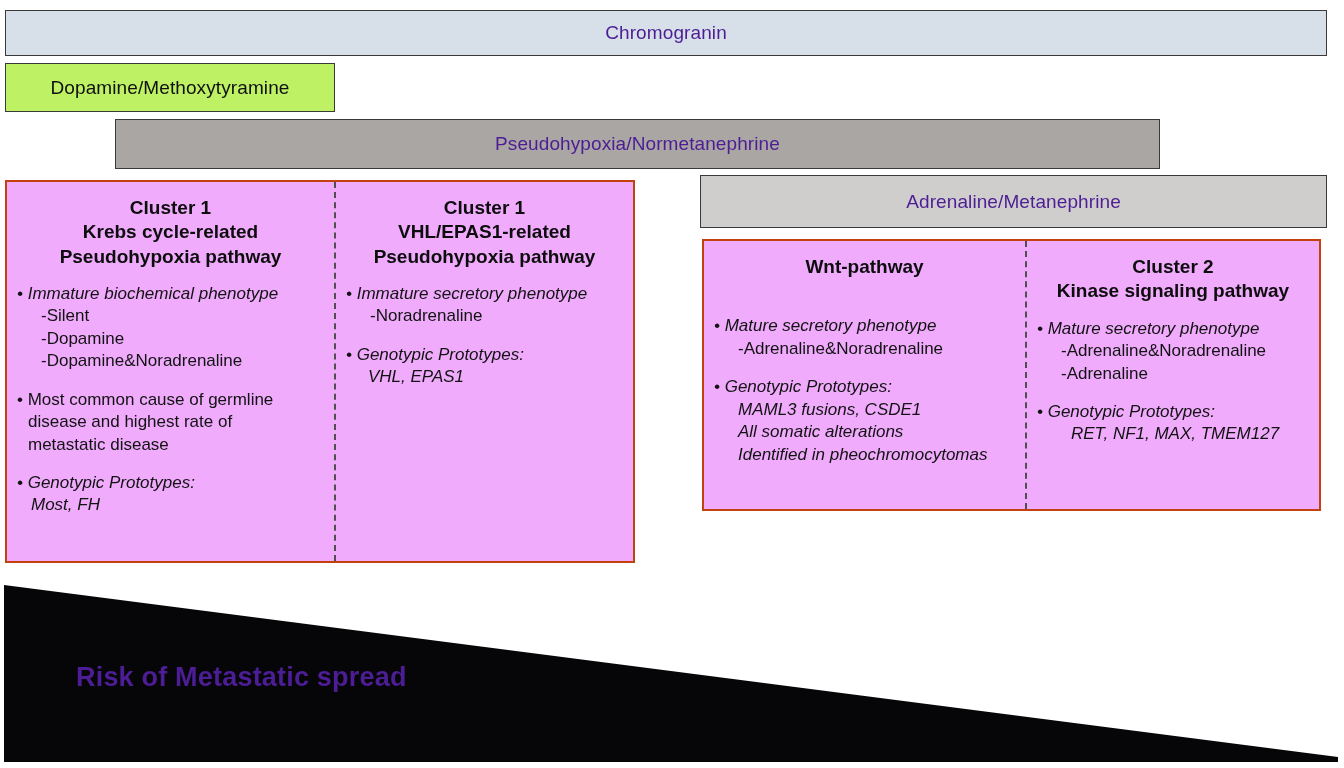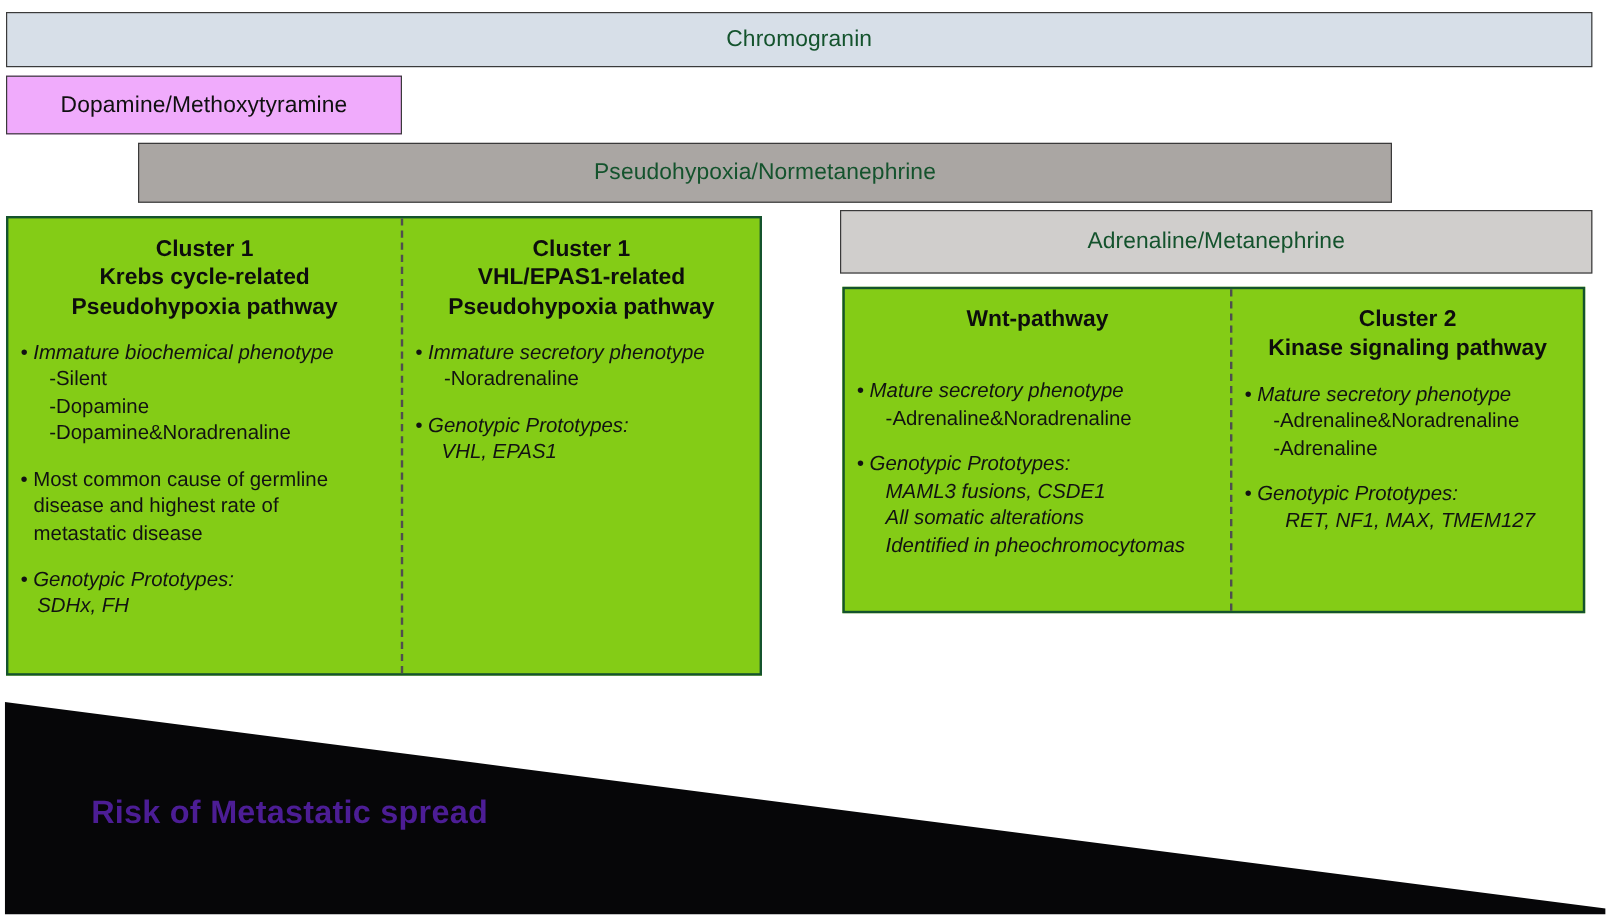--- a/index.html
+++ b/index.html
@@ -21,21 +21,21 @@
 
   
   .bar {
     position: absolute;
     box-sizing: border-box;
     border: 1.5px solid #3a3a3a;
     display: flex;
     align-items: center;
     justify-content: center;
     font-size: 19px;
-    color: #14532d;
+    color: #4c1d95;
     letter-spacing: 0.1px;
   }
   .bar-chromogranin {
     left: 5px;  top: 10px;  width: 1322px; height: 46px;
     background: #d7dfe8;
   }
   .bar-dopamine {
     left: 5px;  top: 63px;  width: 330px;  height: 49px;
     background: #736e6d;
     color: #101010;
@@ -46,22 +46,22 @@
   }
   .bar-adrenaline {
     left: 700px; top: 175px; width: 627px;  height: 53px;
     background: #d0cecc;
   }
 
   
   .panel {
     position: absolute;
     box-sizing: border-box;
-    border: 2px solid #14532d;
-    background: #84cc16;
+    border: 2px solid #c2410c;
+    background: #f0abfc;
     display: flex;
   }
   .panel-left  { left: 5px;   top: 180px; width: 630px; height: 383px; }
   .panel-right { left: 702px; top: 239px; width: 619px; height: 272px; }
 
   .col {
     position: relative;
     box-sizing: border-box;
     padding: 14px 10px 10px 10px;
   }
@@ -129,21 +129,21 @@
   }
 </style>
 </head>
 <body>
 
 <div id="canvas">
 
   <div class="bar bar-chromogranin" style="background: rgb(215, 223, 232);">
     <span>Chromogranin</span>
   </div>
-  <div class="bar bar-dopamine" style="background: #f0abfc; justify-content: center;">
+  <div class="bar bar-dopamine" style="background: #bef264; justify-content: center;">
     <span>Dopamine/Methoxytyramine</span>
   </div>
   <div class="bar bar-noradrenaline" style="background: rgb(170, 166, 163);">
     <span>Pseudohypoxia/Normetanephrine</span>
   </div>
   <div class="bar bar-adrenaline" style="background: rgb(208, 206, 204);">
     <span>Adrenaline/Metanephrine</span>
   </div>
 
   <div class="panel panel-left">
@@ -160,21 +160,21 @@
       </div>
 
       <div class="bullet-group">
         <div class="bullet-lead roman">• Most common cause of germline</div>
         <div class="wrap-line">disease and highest rate of</div>
         <div class="wrap-line">metastatic disease</div>
       </div>
 
       <div class="bullet-group">
         <div class="bullet-lead">• Genotypic Prototypes:</div>
-        <div class="sub-line italic" style="padding-left:14px;">SDHx, FH</div>
+        <div class="sub-line italic" style="padding-left:14px;">Most, FH</div>
       </div>
     </div>
 
     <div class="col col-b">
       <div class="col-title">Cluster 1
 VHL/EPAS1-related
 Pseudohypoxia  pathway</div>
 
       <div class="bullet-group">
         <div class="bullet-lead">• Immature secretory phenotype</div>

